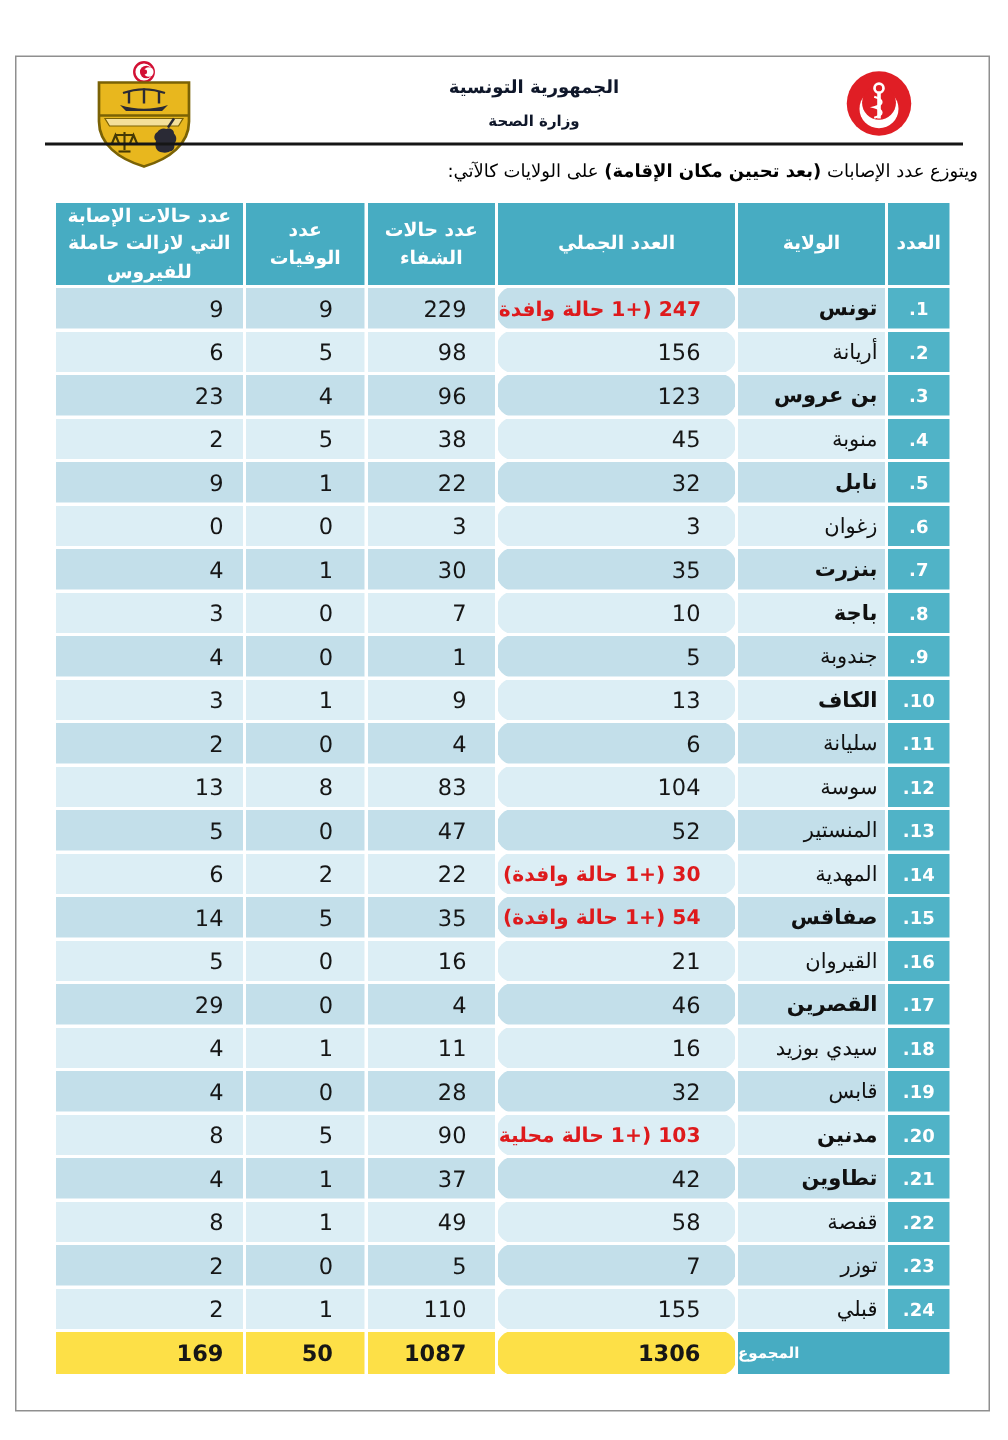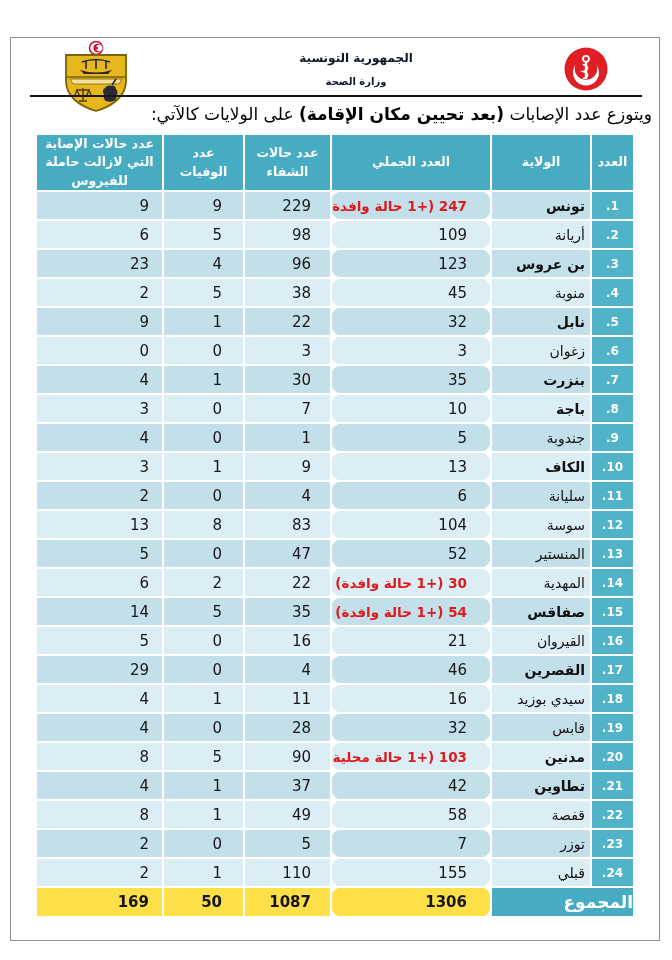--- a/index.html
+++ b/index.html
@@ -24,21 +24,21 @@
   .center-head .line2 { font-size:10px; margin-top:11px; }
   .moh-logo { position:absolute; left:563px; top:46px; width:46px; height:46px; }
   .head-divider {
     position:absolute; left:30px; top:95px; width:612px; height:2px;
     background:#161616;
   }
   
   .page-title {
     position:absolute; top:100px; right:20px; left:20px;
     direction:rtl; text-align:right;
-    font-size:17px; color:#000; line-height:29px;
+    font-size:12px; color:#000; line-height:29px;
     white-space:nowrap;
   }
   .page-title .b { font-weight:bold; }
   
   .table-wrap { position:absolute; left:35px; top:133px; width:598px; }
   table {
     width:598px; table-layout:fixed; border-collapse:collapse; direction:rtl;
   }
   th, td { border:2px solid #ffffff; overflow:hidden; }
   thead th {
@@ -65,21 +65,21 @@
   }
   td.c-total  { padding-right:23px;border-radius:12px; }
   td.c-recov  { padding-right:19px;margin-top:28px; }
   td.c-death  { padding-right:21px; }
   td.c-active { padding-right:13px; }
   td.red { color:#de1a1c; font-weight:bold; font-size:13.5px; }
   tr.totals-row { height:30px; }
   tr.totals-row td { background:#fde047; font-weight:bold; }
   td.totals-label {
     background:#47acc2 !important; color:#ffffff;
-    font-size:17px; font-weight:bold; text-align:right;
+    font-size:10px; font-weight:bold; text-align:left;
   }
 </style>
 </head>
 <body>
 
 <div class="page-frame"></div>
 
 <svg class="coat" viewBox="0 0 80 74">
   <circle cx="40" cy="8" r="6.5" fill="#ffffff" stroke="#d21034" stroke-width="1.6"></circle>
   <circle cx="41.5" cy="8" r="4.2" fill="#d21034"></circle>
@@ -143,21 +143,21 @@
           <td class="idx">1.</td>
           <td class="wilaya bold">تونس</td>
           <td class="num c-total red">247 (+1 حالة وافدة)</td>
           <td class="num c-recov">229</td>
           <td class="num c-death">9</td>
           <td class="num c-active">9</td>
         </tr>
         <tr class="light">
           <td class="idx">2.</td>
           <td class="wilaya">أريانة</td>
-          <td class="num c-total">109</td>
+          <td class="num c-total">156</td>
           <td class="num c-recov">98</td>
           <td class="num c-death">5</td>
           <td class="num c-active">6</td>
         </tr>
         <tr class="dark">
           <td class="idx">3.</td>
           <td class="wilaya bold">بن عروس</td>
           <td class="num c-total">123</td>
           <td class="num c-recov">96</td>
           <td class="num c-death">4</td>

